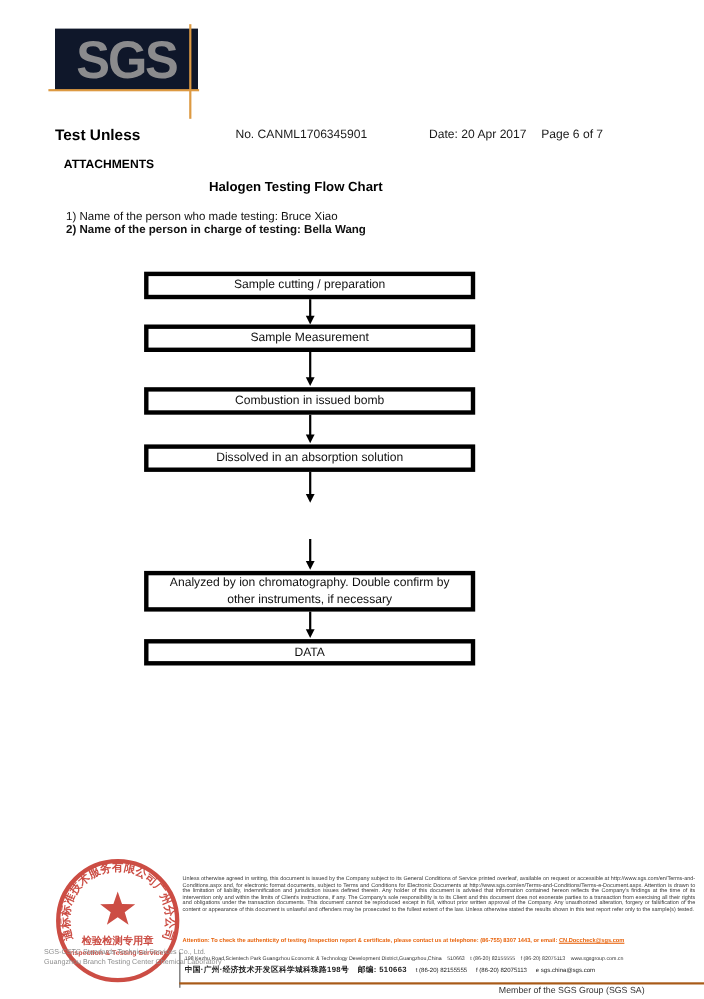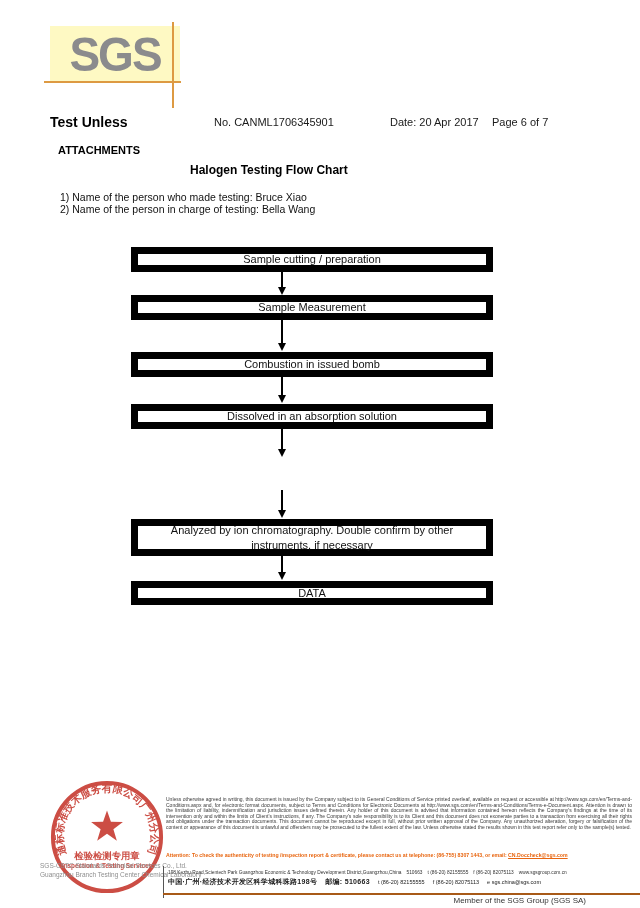--- a/index.html
+++ b/index.html
@@ -1,40 +1,40 @@
 <!DOCTYPE html>
 <html><head>
 <meta charset="utf-8">
 <style>
   html,body{margin:0;padding:0;background:#fff;}
   #page{position:relative;width:640px;height:908px;background:#ffffff;overflow:hidden;
         font-family:"Liberation Sans", sans-serif;color:#1a1a1a;}
 
   
-  .logo-box{position:absolute;left:50px;top:26px;width:130px;height:56px;background:#fef9c3;
+  .logo-box{position:absolute;left:50px;top:26px;width:130px;height:56px;background:#0f172a;
             display:flex;align-items:center;justify-content:center;}
   .logo-text{font-size:46px;font-weight:800;color:#8b8b8d;letter-spacing:-2px;line-height:1;
              transform:scaleY(1.05);}
   .crop-h{position:absolute;left:44px;top:81px;width:137px;height:2px;background:#dd9a42;}
   .crop-v{position:absolute;left:172px;top:22px;width:2px;height:86px;background:#dd9a42;}
 
   
   .hdr{position:absolute;top:114px;white-space:nowrap;}
   .hdr-title{left:50px;font-size:14px;font-weight:bold;color:#000;}
   .hdr-no{left:214px;top:116px;font-size:11px;}
   .hdr-date{left:390px;top:116px;font-size:11px;}
   .hdr-page{left:492px;top:116px;font-size:11px;}
 
   .attachments{position:absolute;left:58px;top:144px;font-size:11px;font-weight:bold;color:#000;}
   .chart-title{position:absolute;left:190px;top:163px;font-size:12px;font-weight:bold;color:#000;}
 
   .note{position:absolute;left:60px;font-size:10.5px;color:#111;white-space:nowrap;}
 
   
-  .fbox{position:absolute;left:131px;width:362px;border:7px solid #000000;background:#fff;
+  .fbox{position:absolute;left:131px;width:301px;border:4px solid #000000;background:#fff;
         display:flex;align-items:center;justify-content:center;text-align:center;
         font-size:11px;color:#111;padding:0 8px;box-sizing:border-box;line-height:1.3;}
   .arrow{position:absolute;left:281px;width:2px;background:#000;}
   .arrow::after{content:'';position:absolute;bottom:-7px;left:-3.5px;width:0;height:0;
         border-left:4.5px solid transparent;border-right:4.5px solid transparent;
         border-top:8px solid #000;}
 
   
   .stamp{position:absolute;left:48px;top:778px;width:118px;height:118px;opacity:0.88;}
   .company{position:absolute;left:40px;font-size:6.5px;color:#8e8e8e;white-space:nowrap;}
@@ -66,21 +66,21 @@
 
   <div class="hdr hdr-title">Test Unless</div>
   <div class="hdr hdr-no">No. CANML1706345901</div>
   <div class="hdr hdr-date">Date: 20 Apr 2017</div>
   <div class="hdr hdr-page">Page 6 of 7</div>
 
   <div class="attachments">ATTACHMENTS</div>
   <div class="chart-title">Halogen Testing Flow Chart</div>
 
   <div class="note" style="top:191px;">1) Name of the person who made testing: Bruce Xiao</div>
-  <div class="note" style="top:203px;">2) Name of the person in charge of testing: Bella Wang</div>
+  <div class="note" style="top:203px;font-weight:bold;">2) Name of the person in charge of testing: Bella Wang</div>
 
   <div class="fbox" style="top:247px;height:25px;">Sample cutting / preparation</div>
   <div class="arrow" style="top:272px;height:16px;"></div>
   <div class="fbox" style="top:295px;height:25px;">Sample Measurement</div>
   <div class="arrow" style="top:320px;height:24px;"></div>
   <div class="fbox" style="top:352px;height:25px;">Combustion in issued bomb</div>
   <div class="arrow" style="top:377px;height:19px;"></div>
   <div class="fbox" style="top:404px;height:25px;">Dissolved in an absorption solution</div>
   <div class="arrow" style="top:429px;height:21px;"></div>
   <div class="arrow" style="top:490px;height:21px;"></div>

